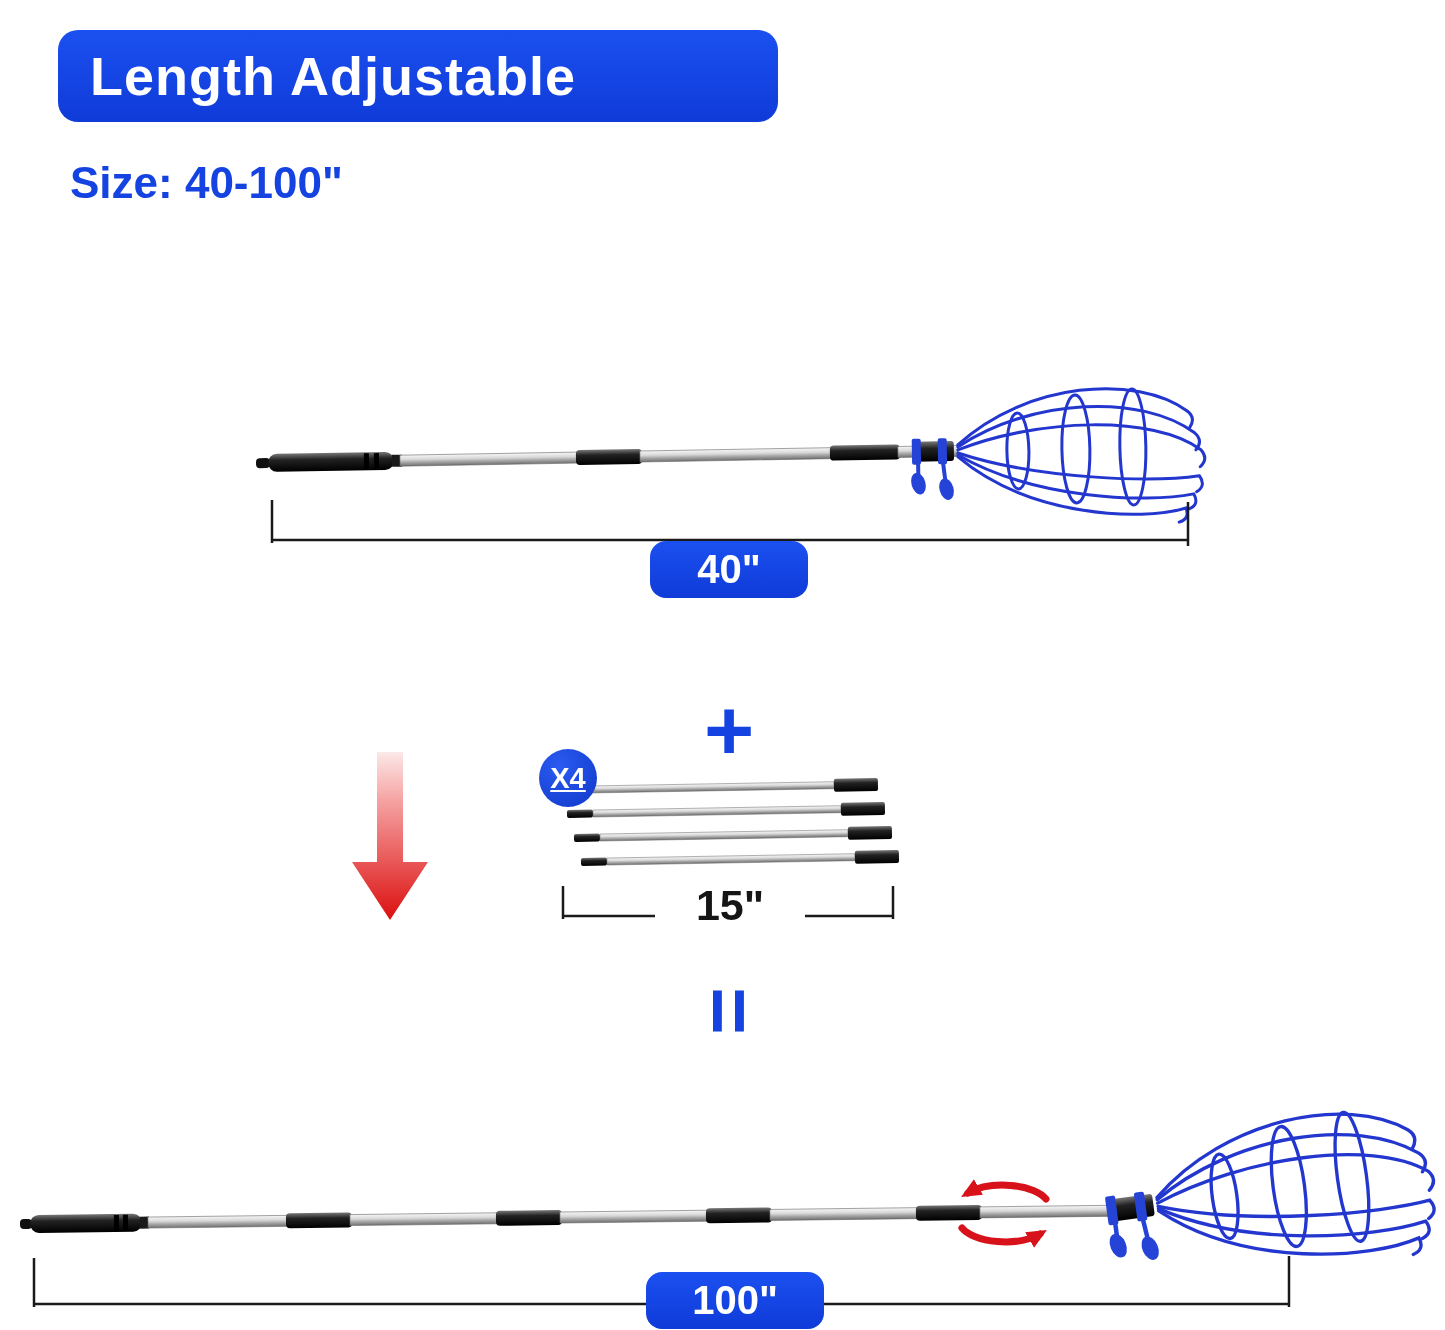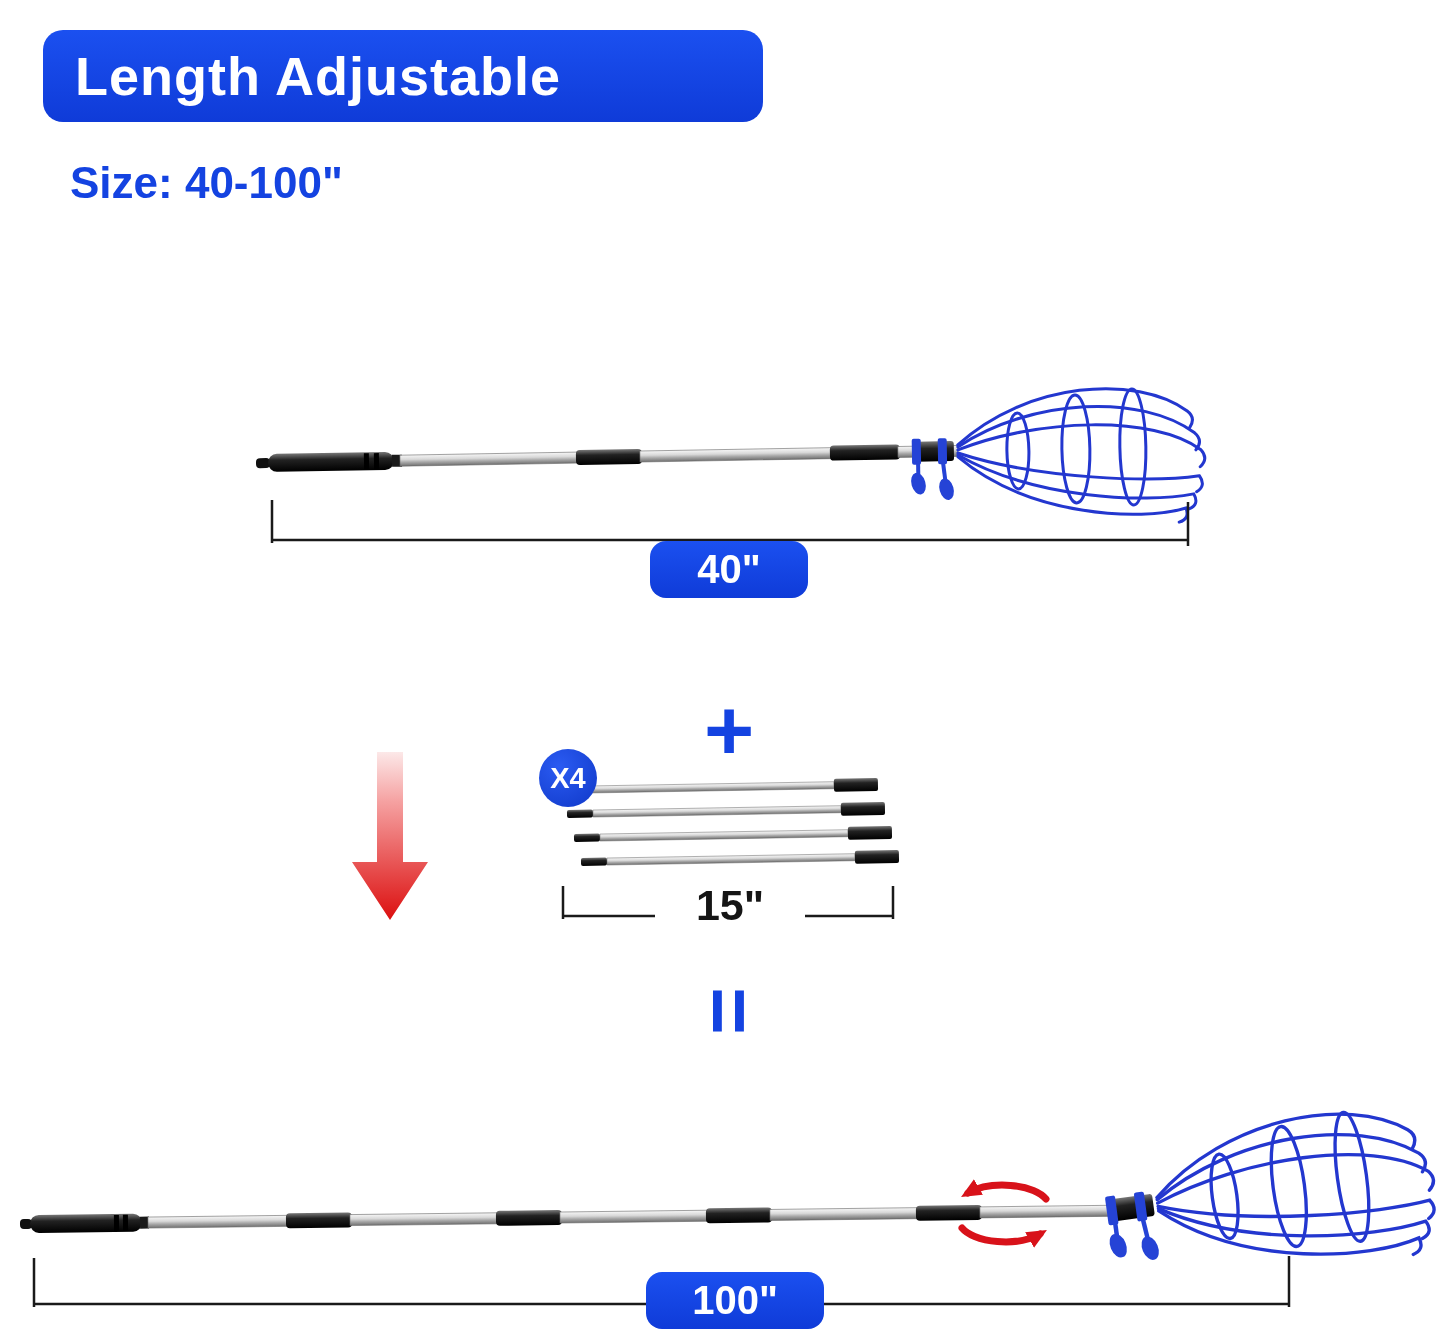--- a/index.html
+++ b/index.html
@@ -1,21 +1,21 @@
 <!DOCTYPE html>
 <html><head>
 <meta charset="utf-8">
 <style>
   * { margin:0; padding:0; box-sizing:border-box; }
   html,body { width:1445px; height:1330px; background:#ffffff; overflow:hidden;
               font-family:"Liberation Sans", sans-serif; }
   .page { position:relative; width:1445px; height:1330px; background:#fff; }
 
   .banner {
-    position:absolute; left:43px; top:30px; width:720px; height:92px;
+    position:absolute; left:58px; top:30px; width:720px; height:92px;
     background:linear-gradient(180deg,#1b50f0,#0f3bd8);
     border-radius:20px; display:flex; align-items:center; padding-left:32px;
   }
   .banner-title { color:#ffffff; font-size:54px; font-weight:700; letter-spacing:1px; }
 
   .size-label {
     position:absolute; left:70px; top:158px; color:#1443e1;
     font-size:44px; font-weight:700;
   }
 
@@ -35,21 +35,21 @@
   }
   .equals {
     position:absolute; z-index:2; left:684px; top:966px; width:90px; height:90px;
     color:#1443e1; font-size:82px; font-weight:700; display:flex;
     align-items:center; justify-content:center; transform:rotate(90deg);
   }
   .x4-badge {
     position:absolute; z-index:2; left:539px; top:749px; width:58px; height:58px;
     background:radial-gradient(circle at 35% 30%, #2b5bf2, #0f38c8);
     border-radius:50%; color:#fff; font-size:29px; font-weight:700;
-    display:flex; align-items:center; justify-content:center;
+    display:flex; align-items:center; justify-content:center;text-decoration:underline;
   }
   .dim15-label {
     position:absolute; z-index:2; left:655px; top:880px; width:150px; height:50px;
     background:#ffffff; color:#151515; font-size:43px; font-weight:700;
     display:flex; align-items:center; justify-content:center;
   }
 </style>
 </head>
 <body>
 

